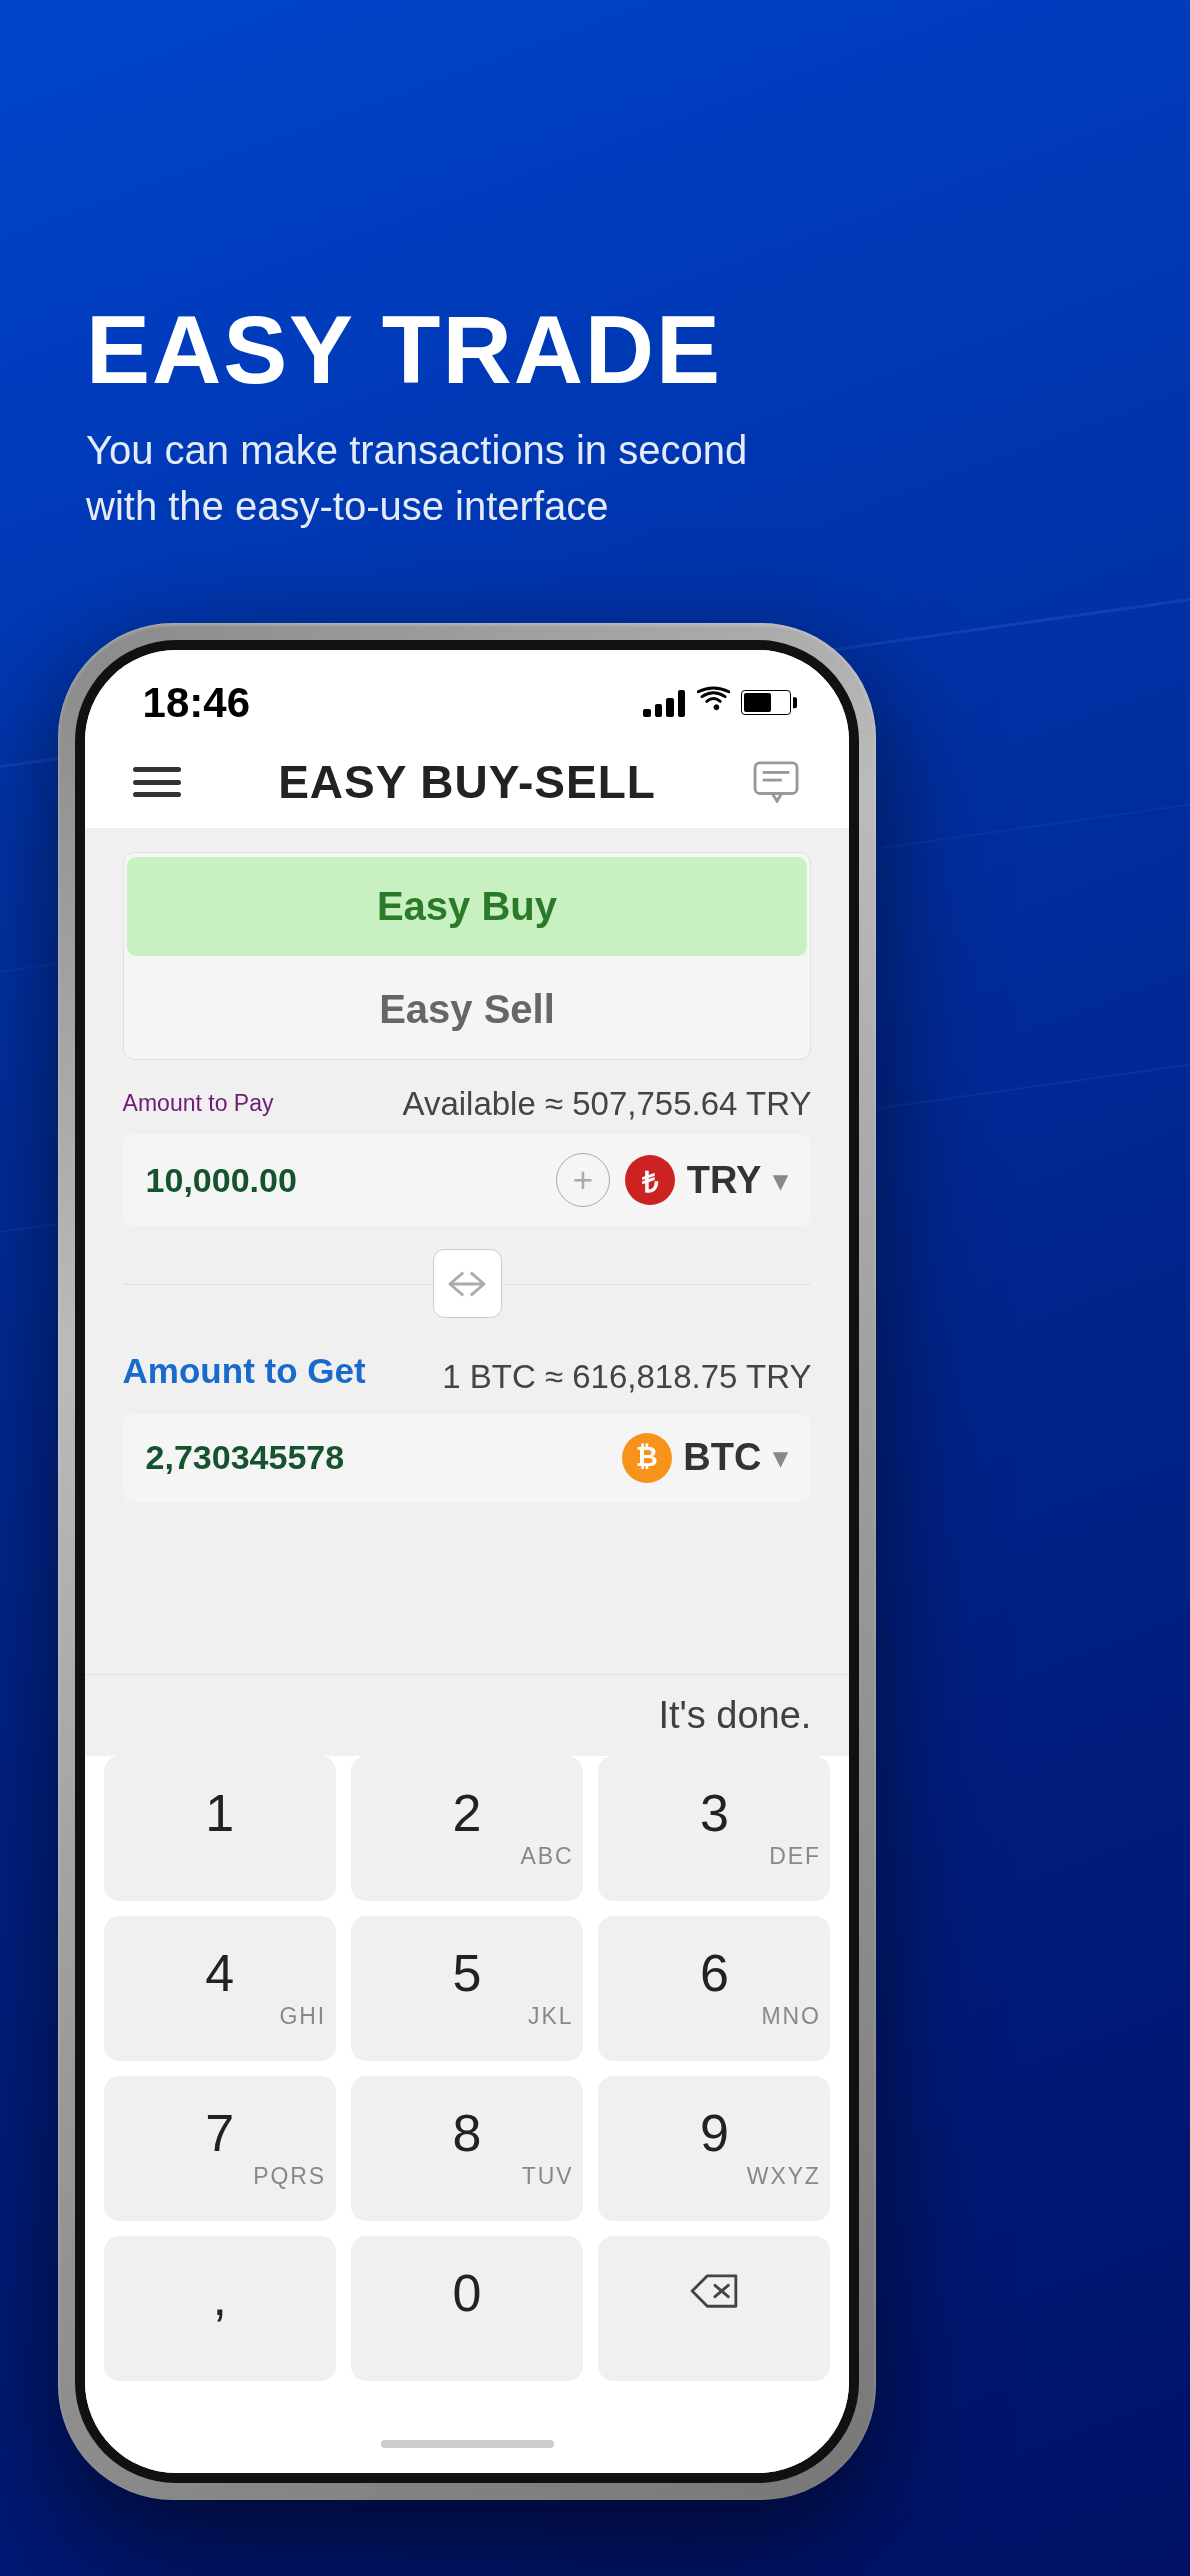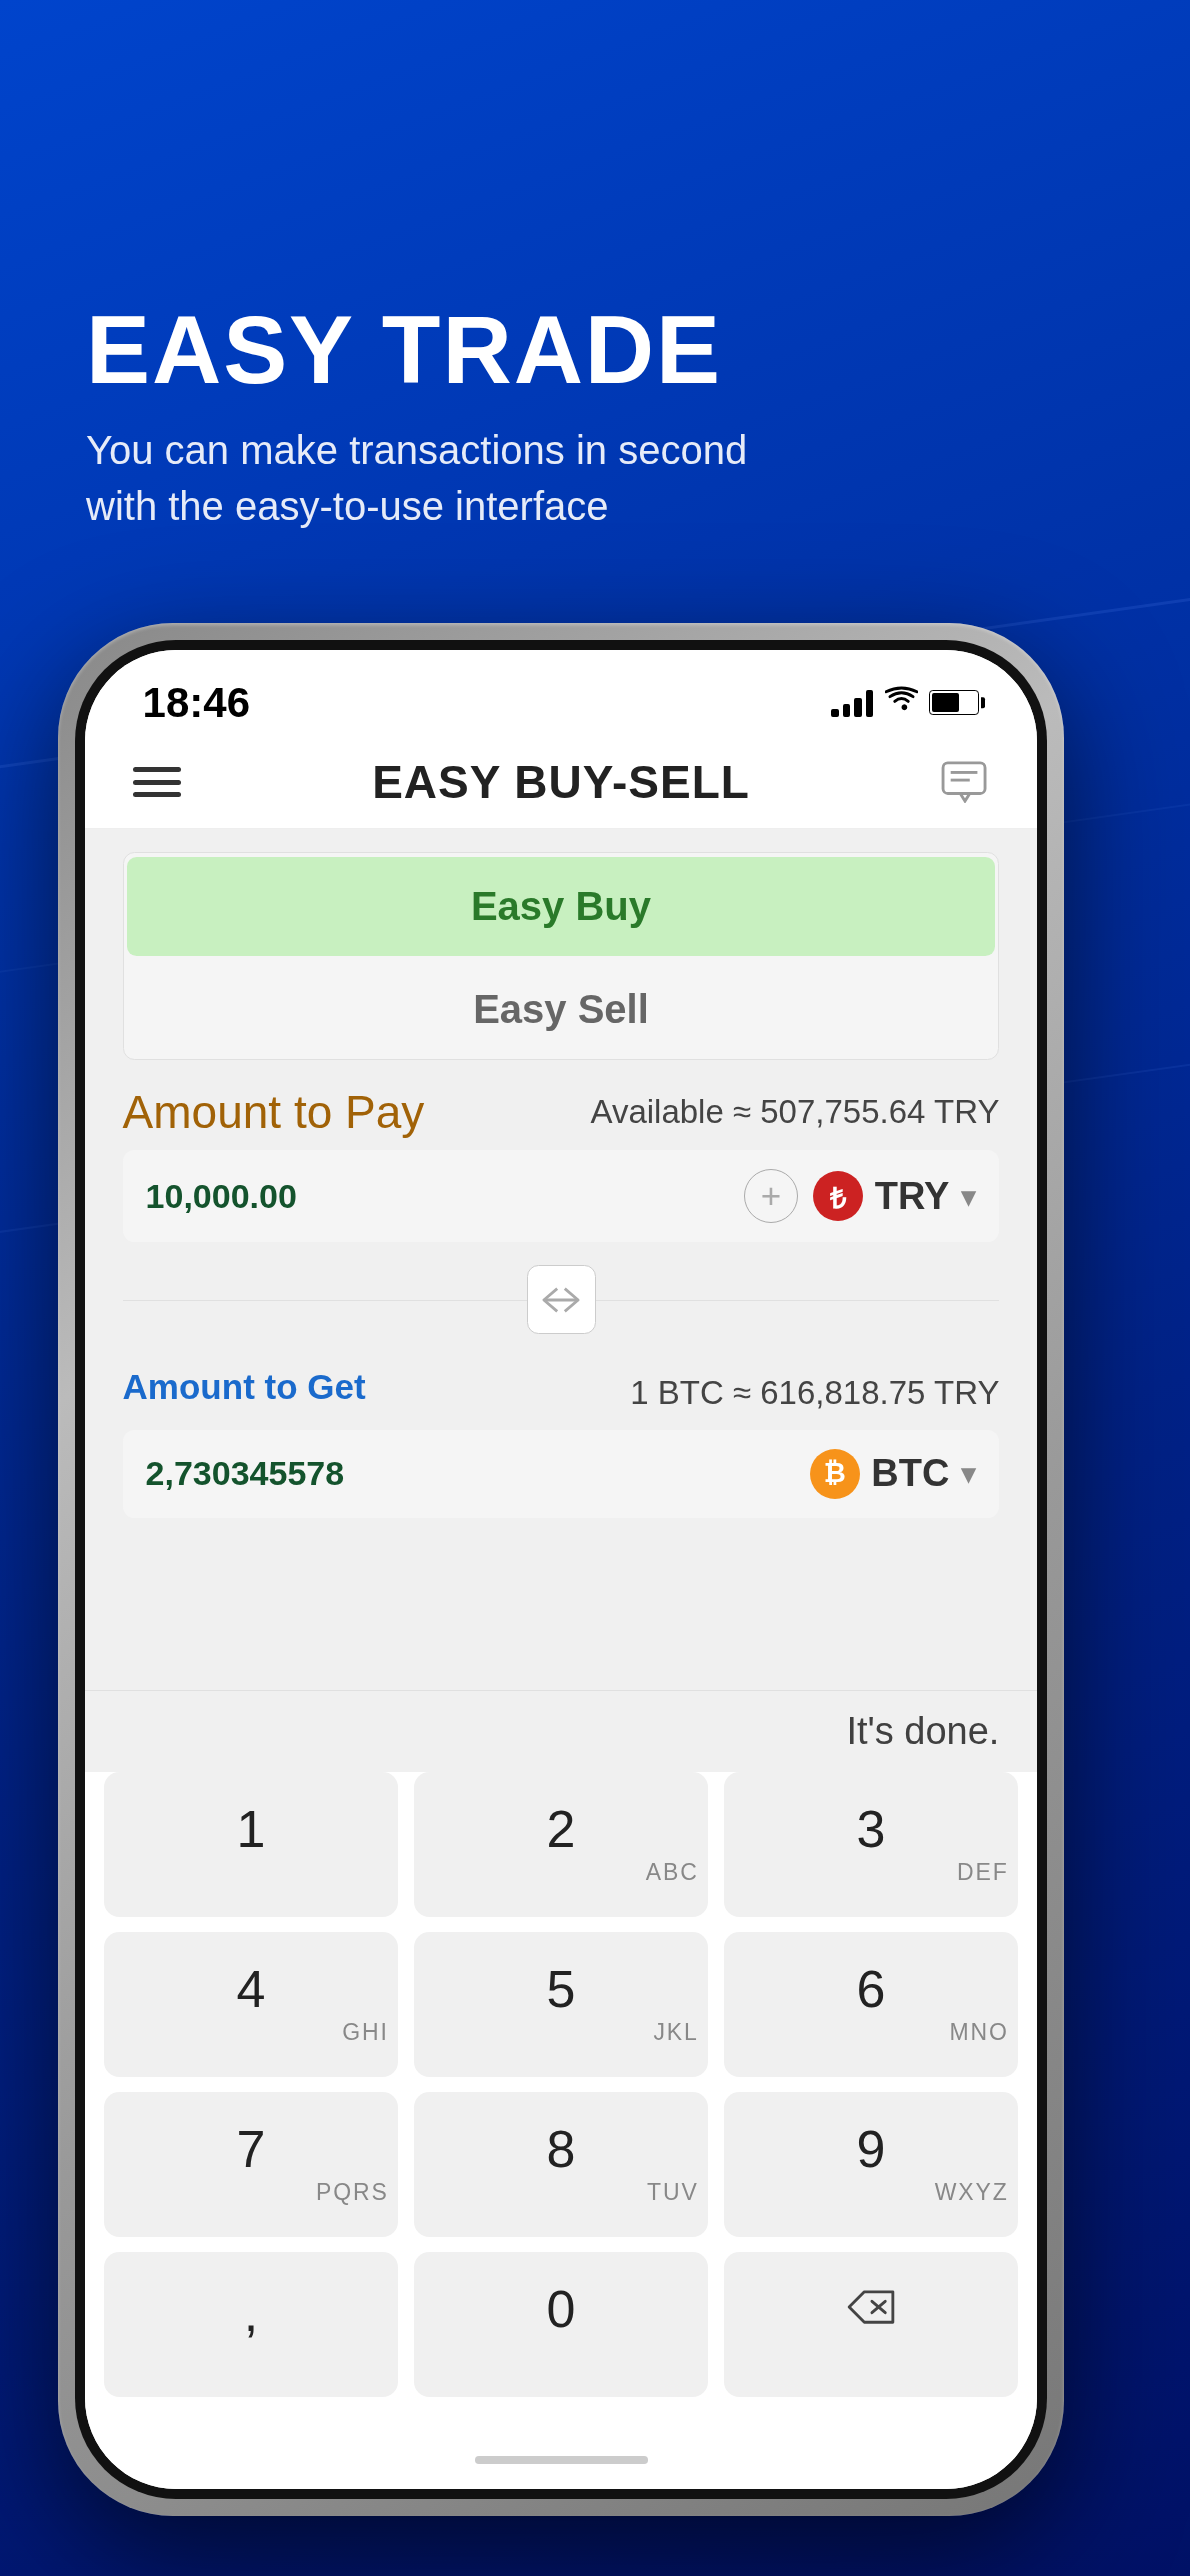--- a/index.html
+++ b/index.html
@@ -74,21 +74,21 @@
       top: 623px;
       left: 58px;
       right: 0;
       width: 1054px;
     }
     .phone-outer {
       background: linear-gradient(145deg, #888 0%, #bbb 30%, #999 60%, #777 100%);
       border-radius: 115px;
       padding: 17px;
       box-shadow: 0 38px 115px rgba(0,0,0,0.6), inset 0 1.9px 3.8px rgba(255,255,255,0.3);
-      width: 1006px;
+      width: 818px;
       position: relative;
     }
     .phone-inner {
       background: #111;
       border-radius: 101px;
       padding: 9.6px;
       overflow: hidden;
     }
     .phone-screen {
       background: #f0f0f0;
@@ -222,22 +222,22 @@
     .form-section {
       padding: 9.6px 38px 0;
     }
     .field-header {
       display: flex;
       justify-content: space-between;
       align-items: center;
       margin-bottom: 11.5px;
     }
     .field-label {
-      font-size: 46px;
-      color: #a16207;
+      font-size: 23px;
+      color: #701a75;
     }
     .field-available {
       font-size: 33px;
       color: #444;
     }
     .input-row {
       display: flex;
       align-items: center;
       background: #f5f5f5;
       border-radius: 11.5px;

